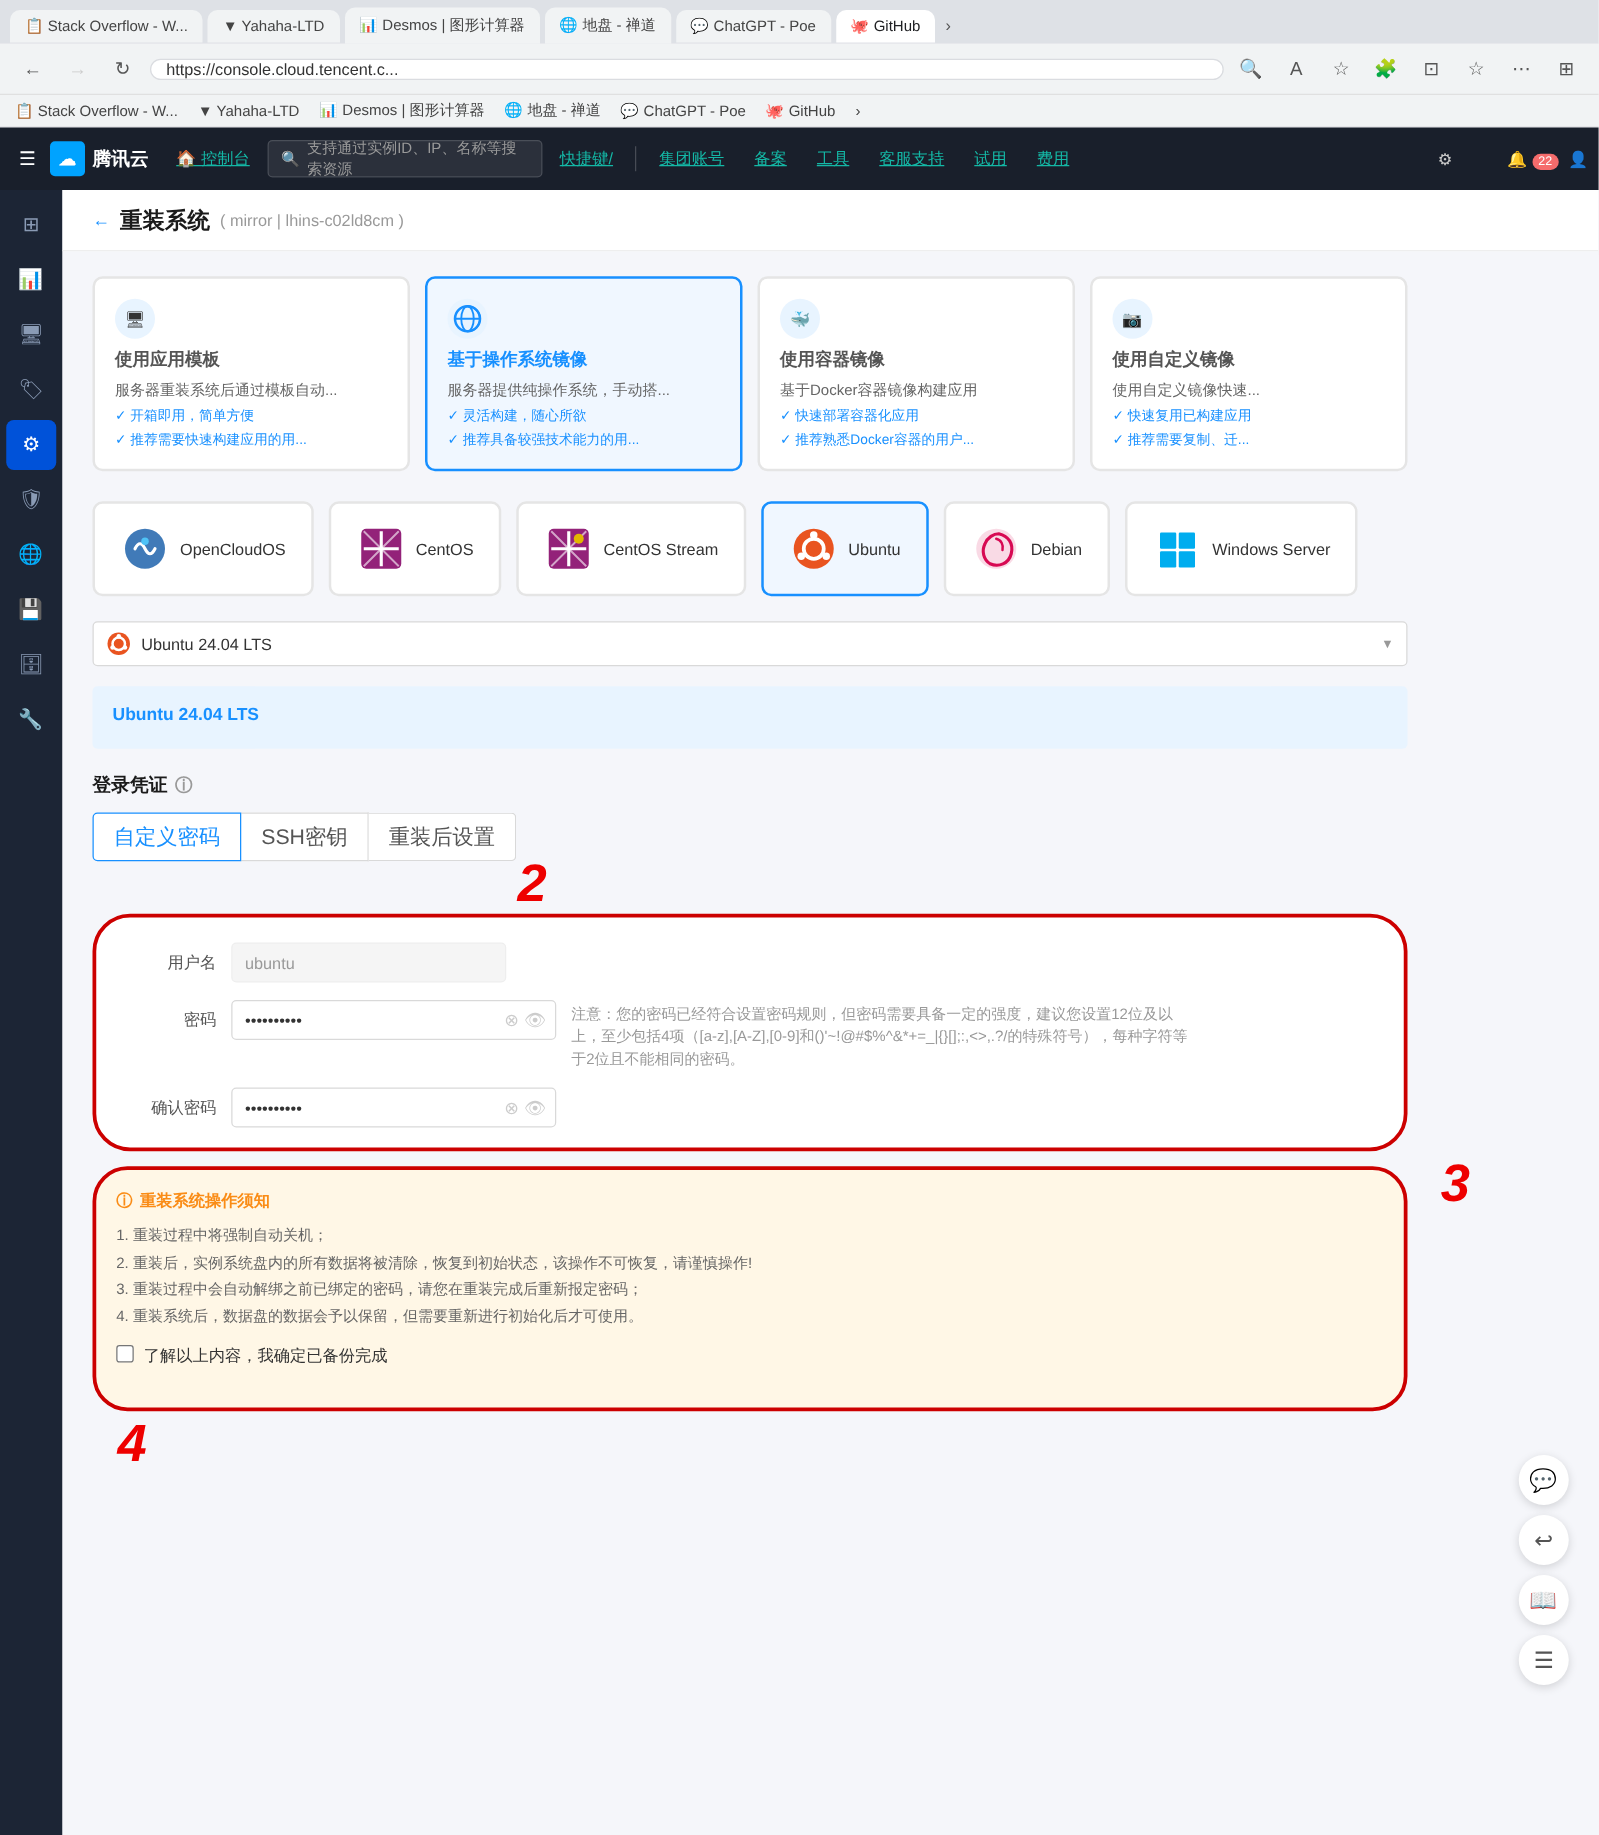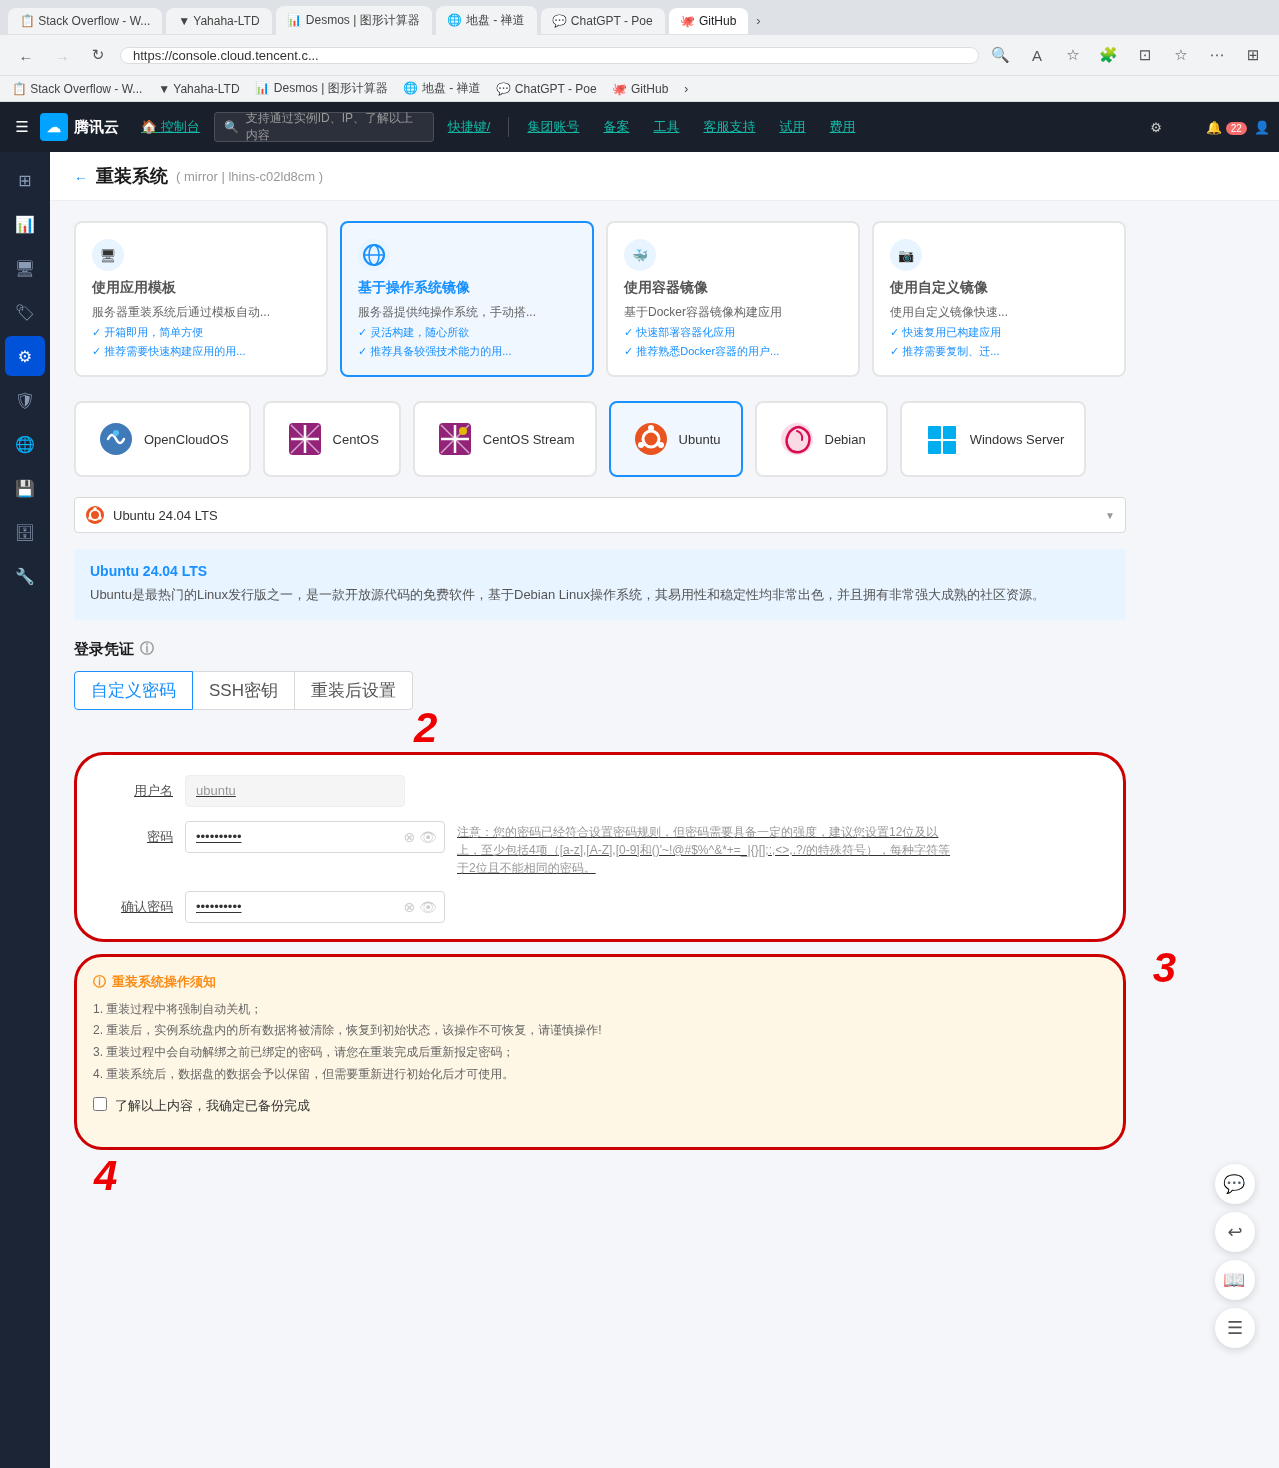--- a/index.html
+++ b/index.html
@@ -153,21 +153,21 @@
 
   <div class="top-nav">
     <div class="nav-btn" style="color:#fff;">☰</div>
     <div class="top-nav-logo">
       <div class="logo-icon">☁</div>
       <span>腾讯云</span>
     </div>
     <div class="top-nav-item">🏠 <span>控制台</span></div>
     <div class="top-nav-search">
       <span style="margin-right:6px;">🔍</span>
-      <span>支持通过实例ID、IP、了解以上内容</span>
+      <span>支持通过实例ID、IP、名称等搜索资源</span>
     </div>
     <div class="top-nav-item">快捷键/</div>
     <div class="top-nav-divider"></div>
     <div class="top-nav-item">集团账号</div>
     <div class="top-nav-item">备案</div>
     <div class="top-nav-item">工具</div>
     <div class="top-nav-item">客服支持</div>
     <div class="top-nav-item">试用</div>
     <div class="top-nav-item">费用</div>
     <div class="top-nav-right">
@@ -329,41 +329,40 @@
               <circle cx="15" cy="13" r="1.8" fill="#fff"></circle>
             </svg>
             <span>Ubuntu 24.04 LTS</span>
             <span class="select-caret">▼</span>
           </div>
         </div>
 
         
         <div class="info-box">
           <div class="info-title">Ubuntu 24.04 LTS</div>
-          <div class="info-desc">Ubuntu是最热门的Linux发行版之一，是一款开放源代码的免费软件，基于Debian Linux操作系统，其易用性和稳定性均非常出色，并且拥有非常强大成熟的社区资源。</div>
         </div>
 
         
         <div class="section-title">
           <span>登录凭证</span>
           <span style="color:#999;font-size:14px;">ⓘ</span>
         </div>
 
         
         <div class="tabs">
           <div class="tab-item active">自定义密码</div>
           <div class="tab-item">SSH密钥</div>
           <div class="tab-item">重装后设置</div>
         </div>
 
         
         <div style="position:relative;display:inline-block;color:#e00;font-size:42px;font-weight:900;font-style:italic;margin-left:340px;margin-top:-50px;pointer-events:none;">2</div>
 
         
-        <div style="position:relative;border:3px solid #cc0000;border-radius:30px;padding:20px 16px 16px;margin-bottom:12px;background:#fff;text-decoration:underline;">
+        <div style="position:relative;border:3px solid #cc0000;border-radius:30px;padding:20px 16px 16px;margin-bottom:12px;background:#fff;">
 
           <div class="form-row">
             <div class="form-label">用户名</div>
             <div class="input-wrap">
               <input class="form-input" type="text" value="ubuntu" style="max-width: 220px; background: rgb(245, 245, 245); border-color: rgb(238, 238, 238); color: rgb(153, 153, 153);">
             </div>
           </div>
 
           <div class="form-row">
             <div class="form-label">密码</div>

